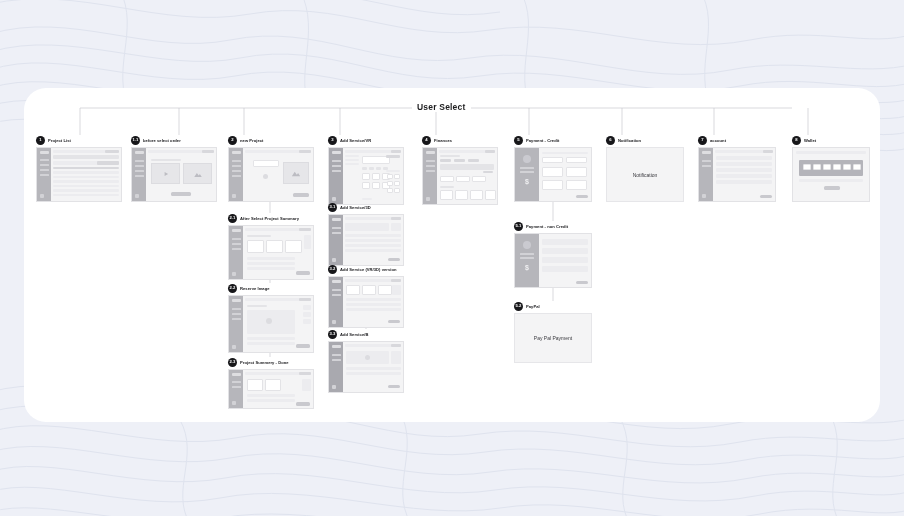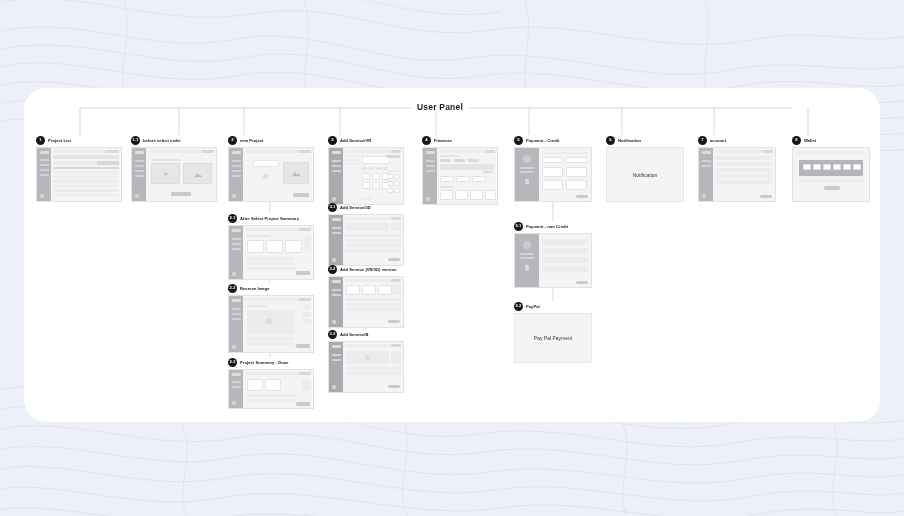--- a/index.html
+++ b/index.html
@@ -156,21 +156,21 @@
 
         <path d="M342,105 V114"></path>
         <path d="M342,166 V176"></path>
         <path d="M342,228 V241"></path>
 
         <path d="M529,102 V133"></path>
         <path d="M529,188 V213"></path>
       </g>
     </svg>
 
-    <div class="trunk-title" style="left:388px; top:14px;">User Panel</div>
+    <div class="trunk-title" style="left:388px; top:14px;">User Select</div>
 
     <div class="node" style="left:12px; top:47px; width:86px;">
       <div class="node-head">
         <div class="badge">1</div>
         <div class="node-label">Project List</div>
       </div>
       <div class="wf" style="width:86px;height:55px;">
         <div class="wf-side">
           <div class="wf-logo"></div>
           <div class="wf-navitem" style="top:11px;"></div>

